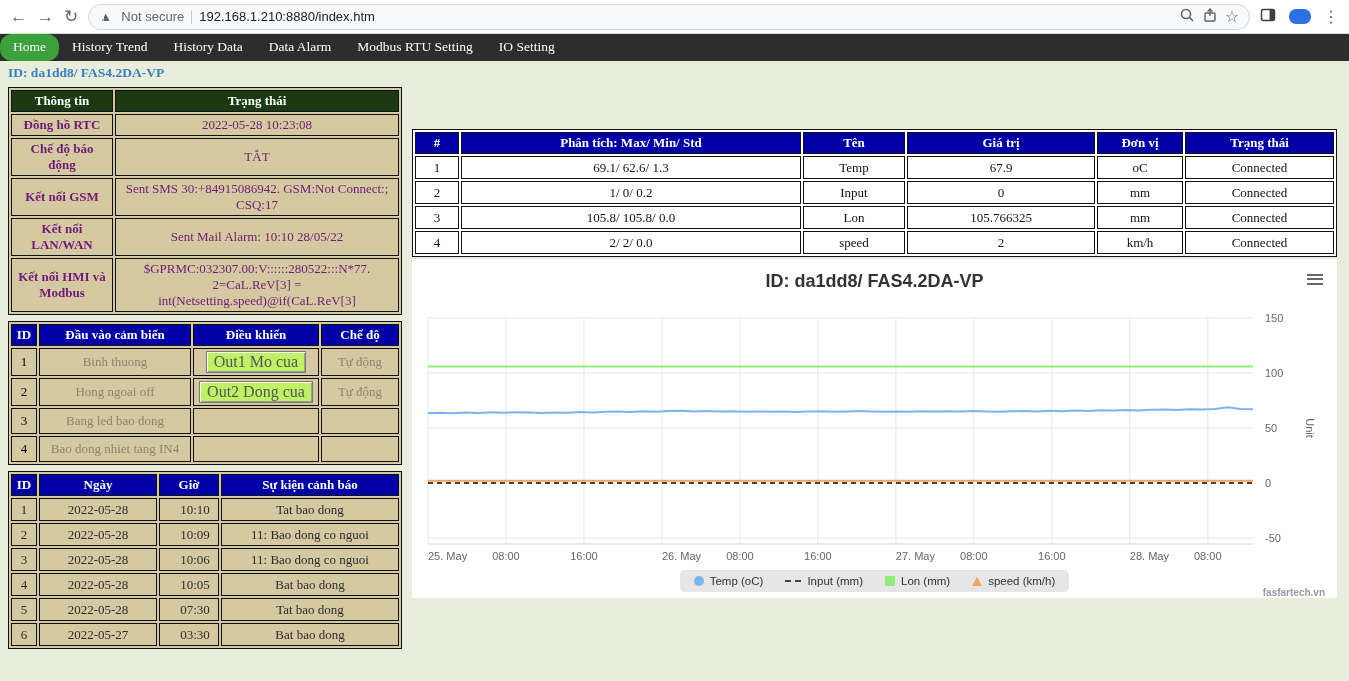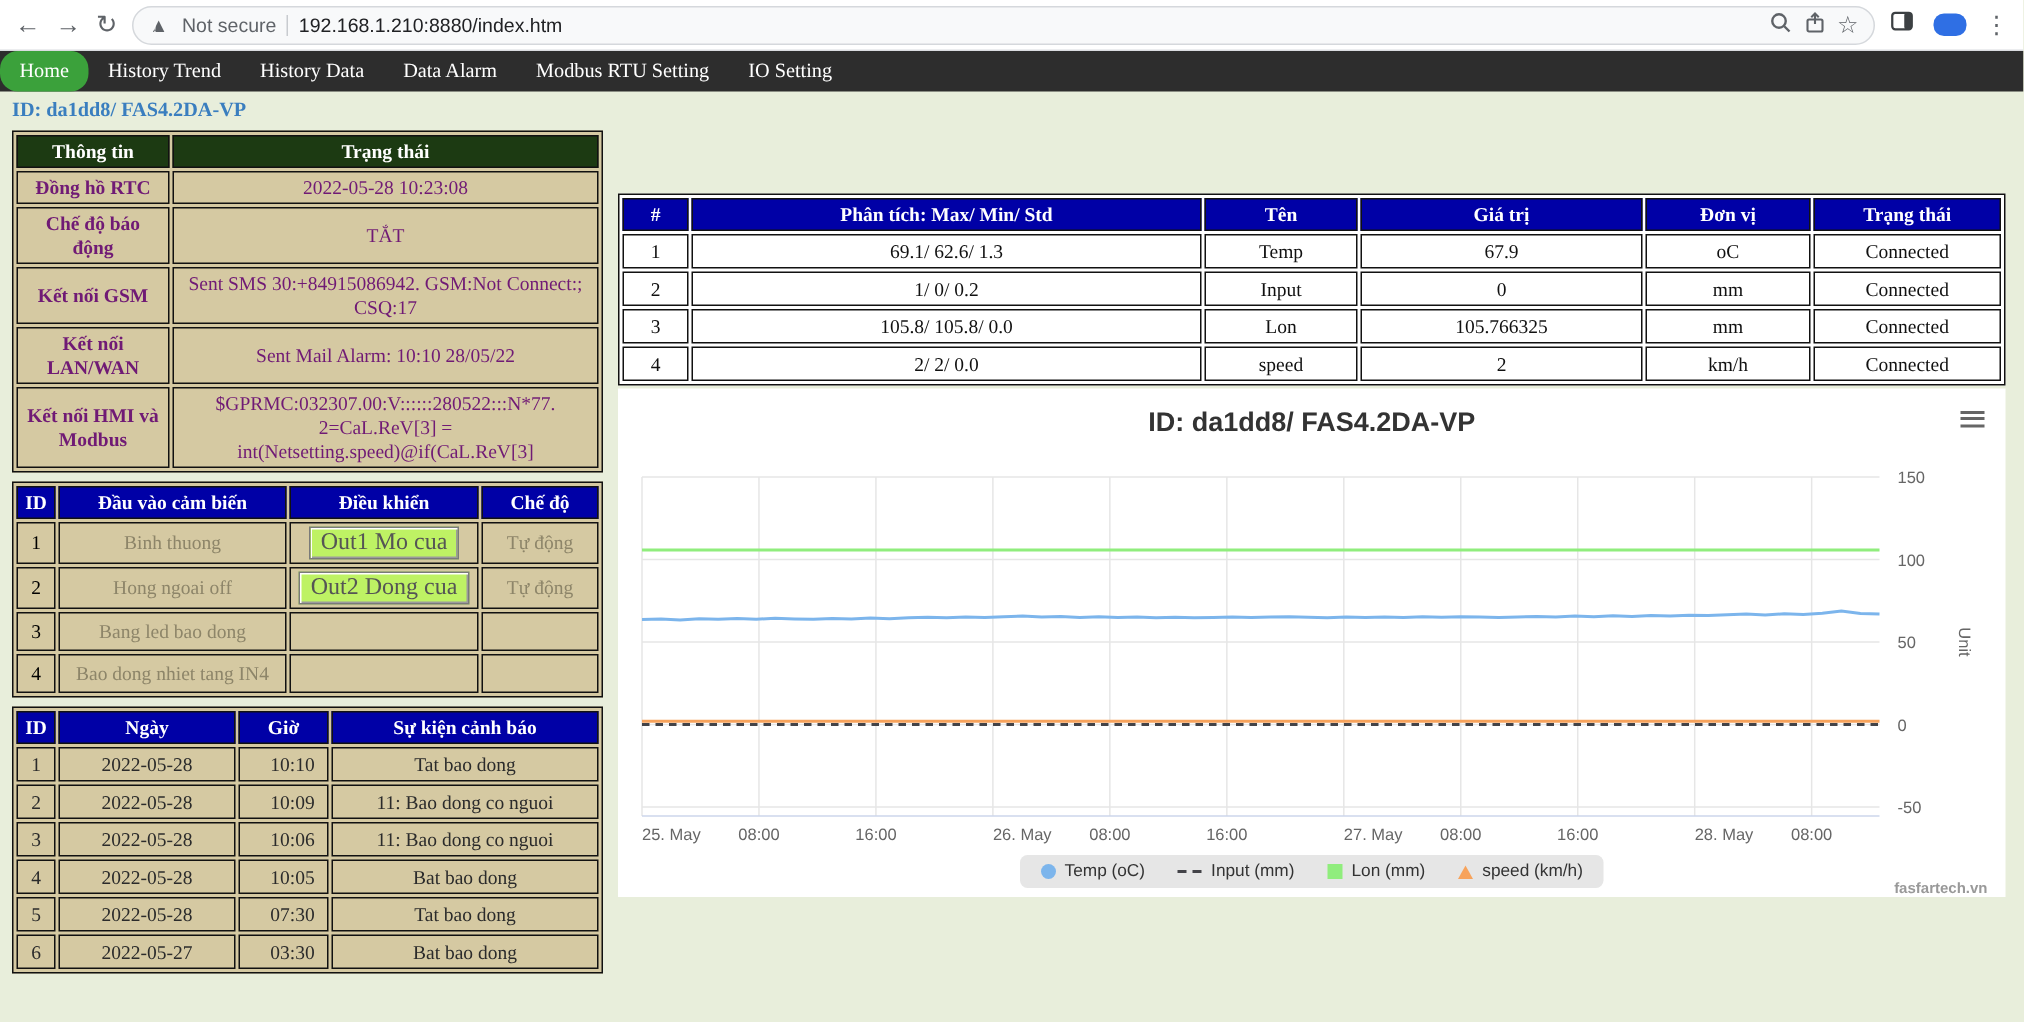--- a/index.html
+++ b/index.html
@@ -65,21 +65,21 @@
   #event-table td:nth-child(1) { width:26px; }
   #event-table td:nth-child(2) { width:118px; }
   #event-table td:nth-child(3) { width:60px;padding-left:16px; }
 
   #analysis-table { background:#fff; width:925px; }
   #analysis-table td { background:#fff; height:23px; color:#111; }
   #analysis-table th:nth-child(1) { width:44px; }
   #analysis-table th:nth-child(2) { width:340px; }
   #analysis-table th:nth-child(3) { width:102px; }
   #analysis-table th:nth-child(4) { width:188px; }
-  #analysis-table th:nth-child(5) { width:110px; }
+  #analysis-table th:nth-child(5) { width:86px; }
 
   
   .chart-box { position:relative; background:#ffffff; width:925px; margin-top:2px; padding:8px 0 6px; }
   .chart-title { text-align:center; font-family:"Liberation Sans", sans-serif; font-size:18px; font-weight:600; color:#333; padding:4px 0 10px; }
   .chart-menu { position:absolute; top:12px; right:14px; width:16px; cursor:pointer; }
   .chart-menu i { display:block; height:2px; background:#666; margin:2.5px 0; }
   #chart-svg { display:block; margin-left:6px; }
   #chart-svg .tick { font-family:"Liberation Sans", sans-serif; font-size:11px; fill:#666; }
   .chart-legend { display:flex; justify-content:center; margin-top:2px; }
   .legend-box { background:#e6e6e6; border-radius:5px; padding:5px 14px; display:flex; gap:22px; align-items:center; }

